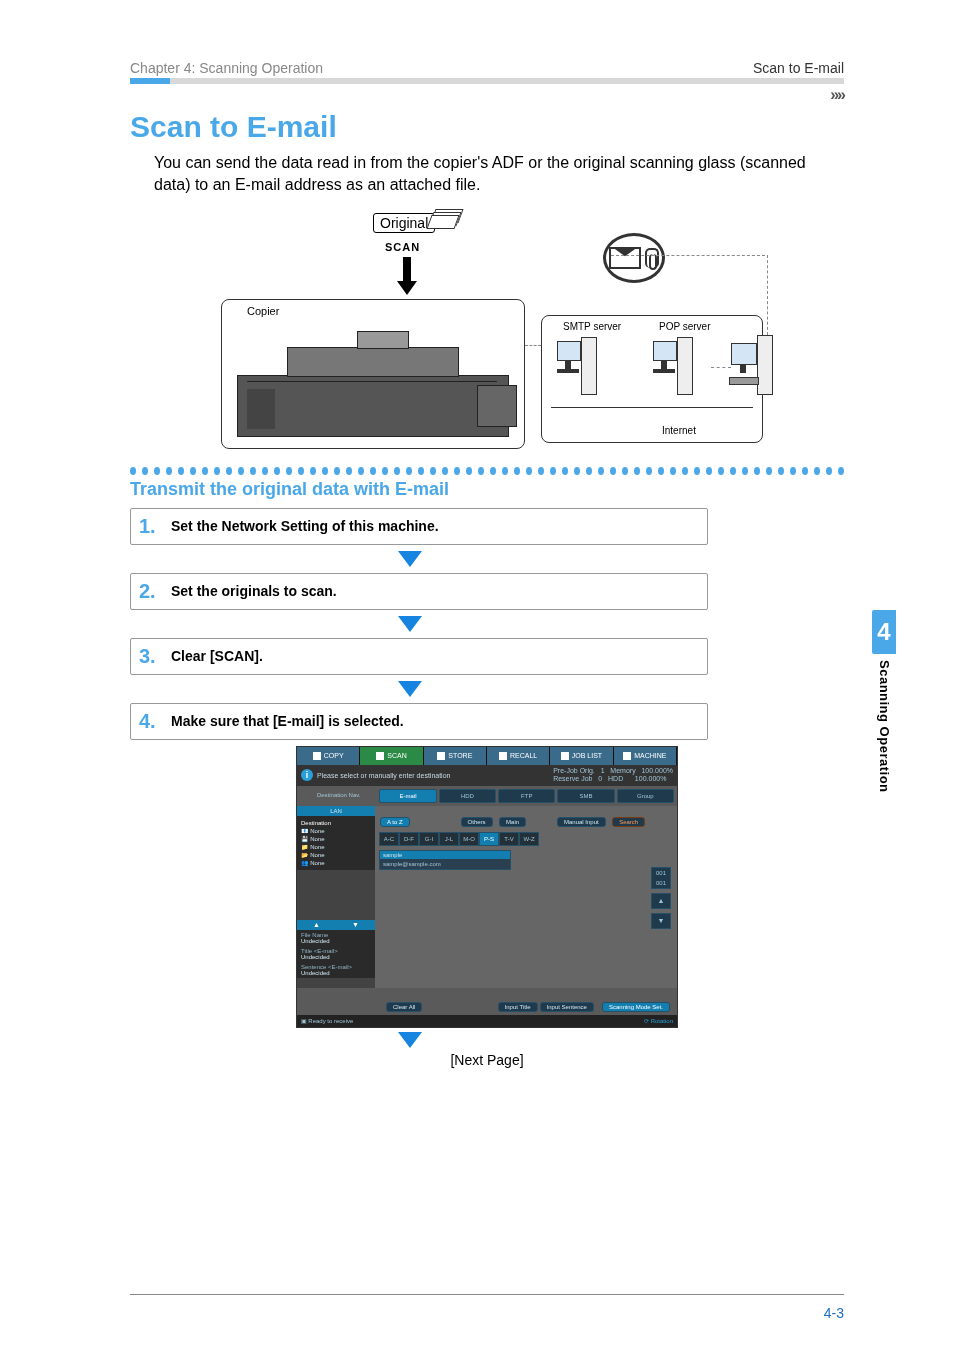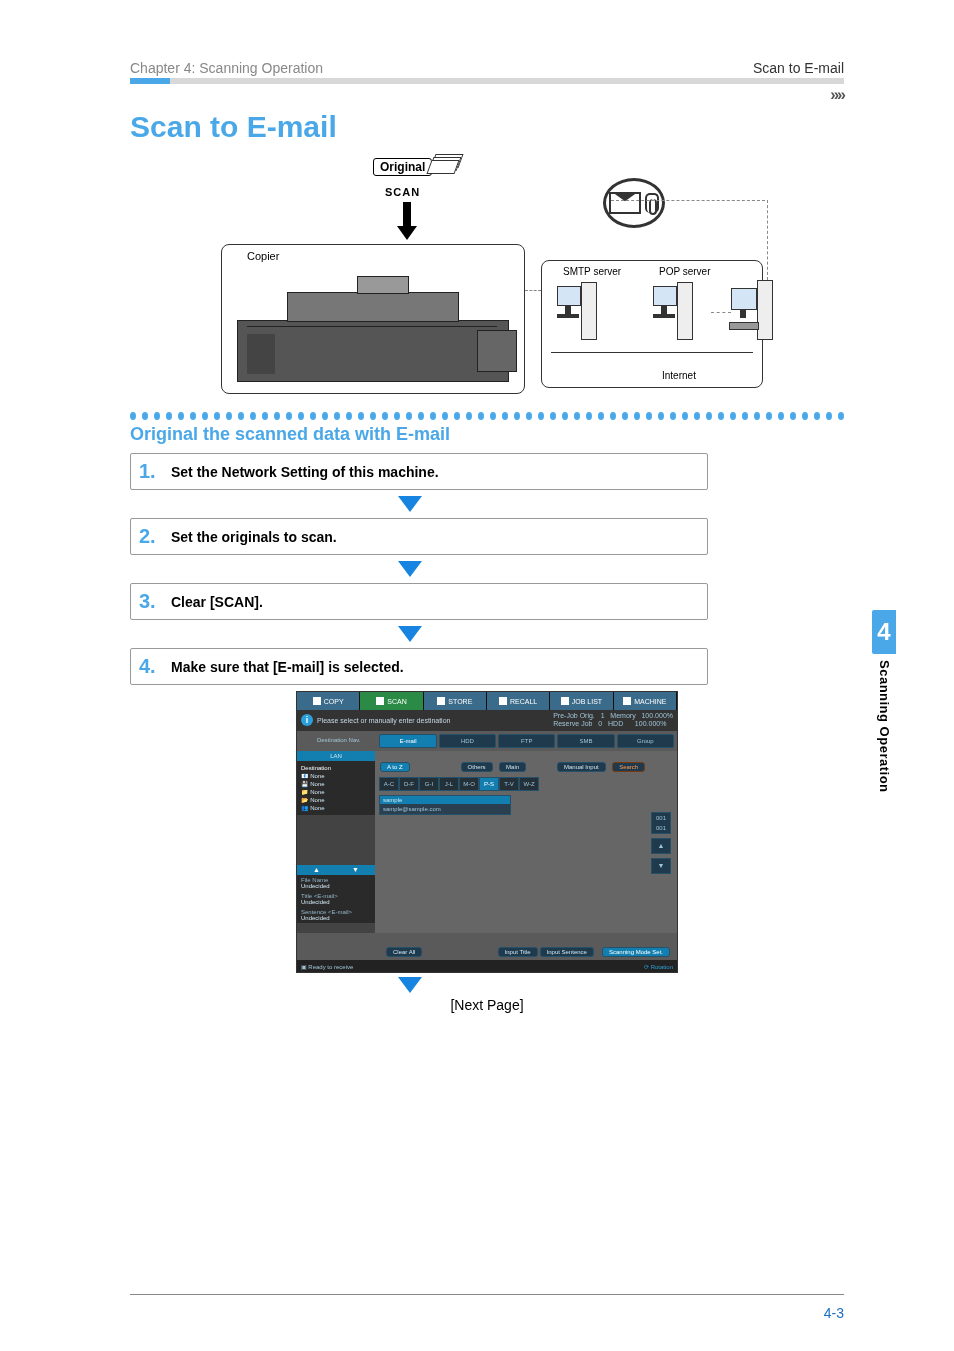--- a/index.html
+++ b/index.html
@@ -51,23 +51,22 @@
 
   
   .diagram {
     width: 560px;
     height: 250px;
     margin: 0 auto 10px auto;
     position: relative;
   }
   .orig-label {
     position: absolute; top: 6px; left: 166px;
-    border: 1px solid #000; background:#fff; font-size:12px; padding:1px 6px;
+    border: 1px solid #000; background:#fff; font-size:14px; padding:1px 6px;
     border-radius: 3px;
-    font-weight: bold;
   }
   .orig-stack {
     position:absolute; top:2px; left:222px; width:30px; height:18px;
   }
   .orig-stack div { position:absolute; width:26px; height:12px; border:1px solid #333; background:#fff; transform: skewX(-20deg);}
   .orig-stack div:nth-child(1){top:0;left:4px;}
   .orig-stack div:nth-child(2){top:3px;left:2px;}
   .orig-stack div:nth-child(3){top:6px;left:0px;}
   .scan-label {
     position:absolute; top:34px; left:178px; font-size:11px; font-weight:bold; letter-spacing:1px;
@@ -229,20 +228,21 @@
 
 <div class="page">
   <div class="header-row">
     <div>Chapter 4: Scanning Operation</div>
     <div class="right">Scan to E-mail</div>
   </div>
   <div class="header-underline"></div>
   <div class="chevrons">»»</div>
 
   <h1 class="title">Scan to E-mail</h1>
+  <div class="intro">You can send the data read in from the copier's ADF or the original scanning glass (scanned data) to an E-mail address as an attached file.</div>
 
   <div class="diagram">
     <div class="orig-label">Original</div>
     <div class="orig-stack">
         <div></div>
         <div></div>
         <div></div>
       </div>
     <div class="scan-label">SCAN</div>
     <div class="down-arrow-big"></div>
@@ -348,21 +348,21 @@
       <span></span>
       <span></span>
       <span></span>
       <span></span>
       <span></span>
       <span></span>
       <span></span>
       <span></span>
       <span></span>
     </div>
-  <h2 class="subtitle">Original the scanned data with E-mail</h2>
+  <h2 class="subtitle">Transmit the original data with E-mail</h2>
 
   <div class="step">
     <div class="num">1.</div>
     <div class="txt">Set the Network Setting of this machine.</div>
   </div>
   <div class="tri-wrap">
       <div class="blue-tri"></div>
     </div>
 
   <div class="step">

